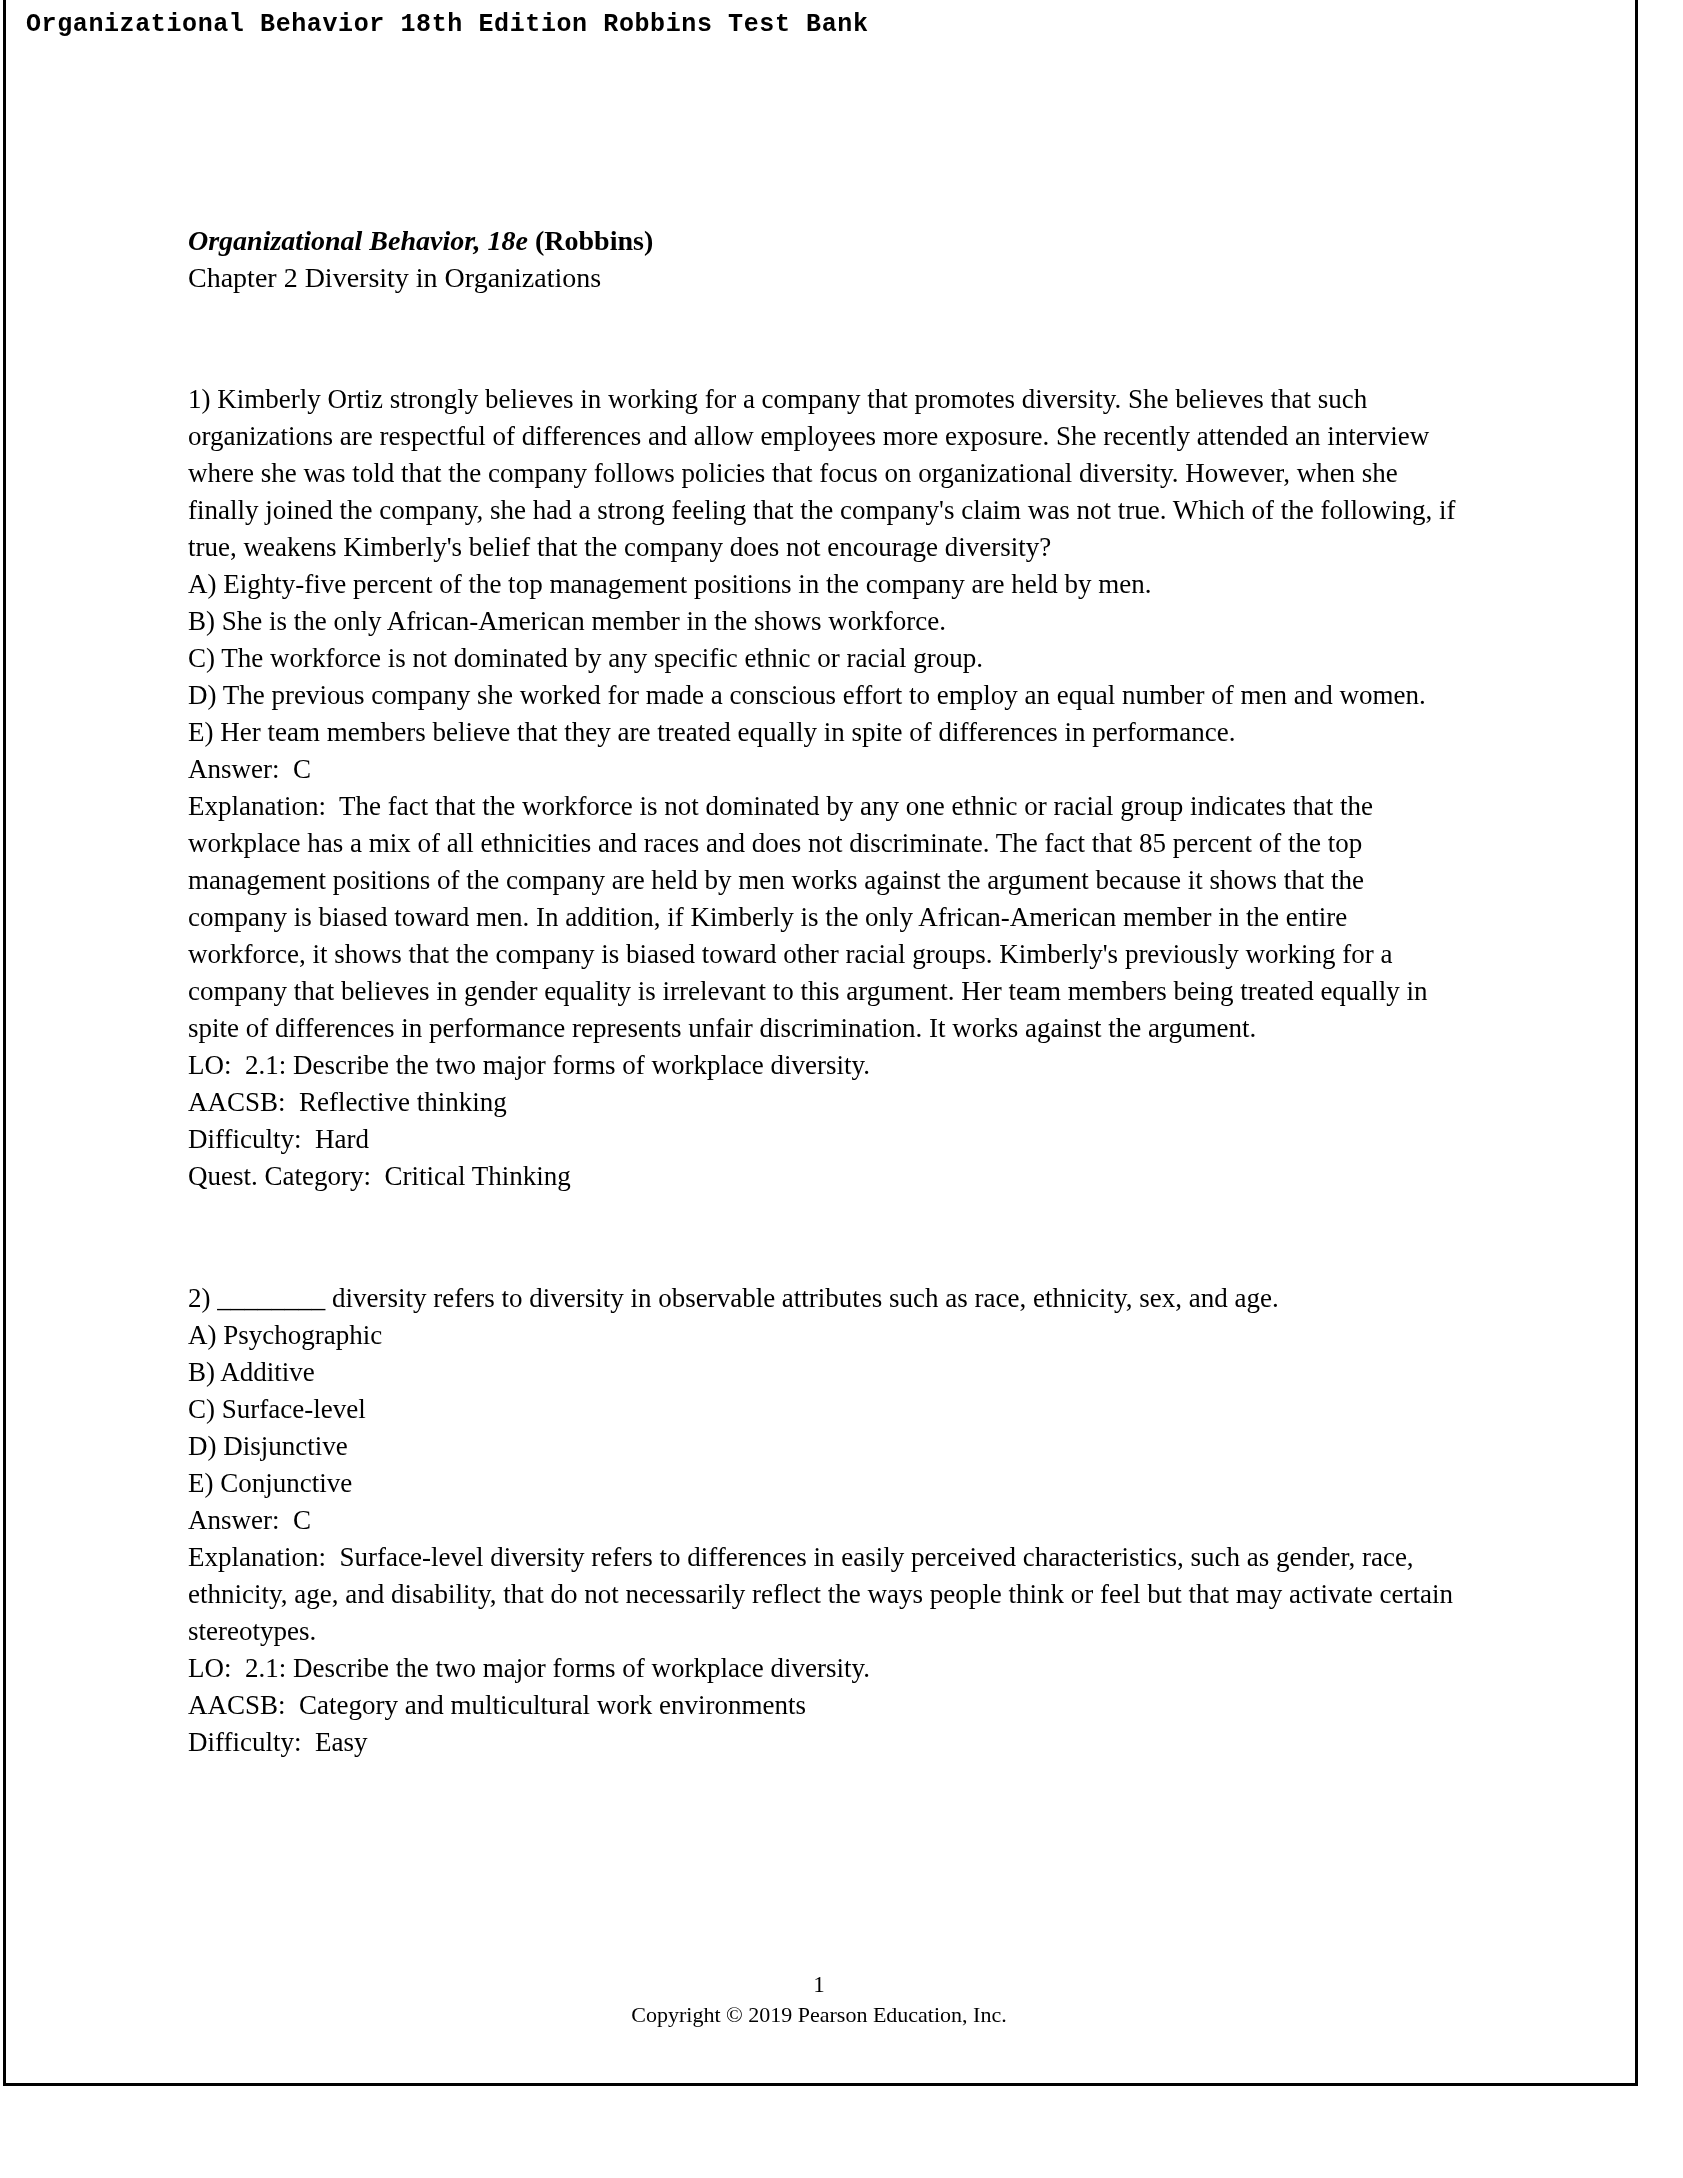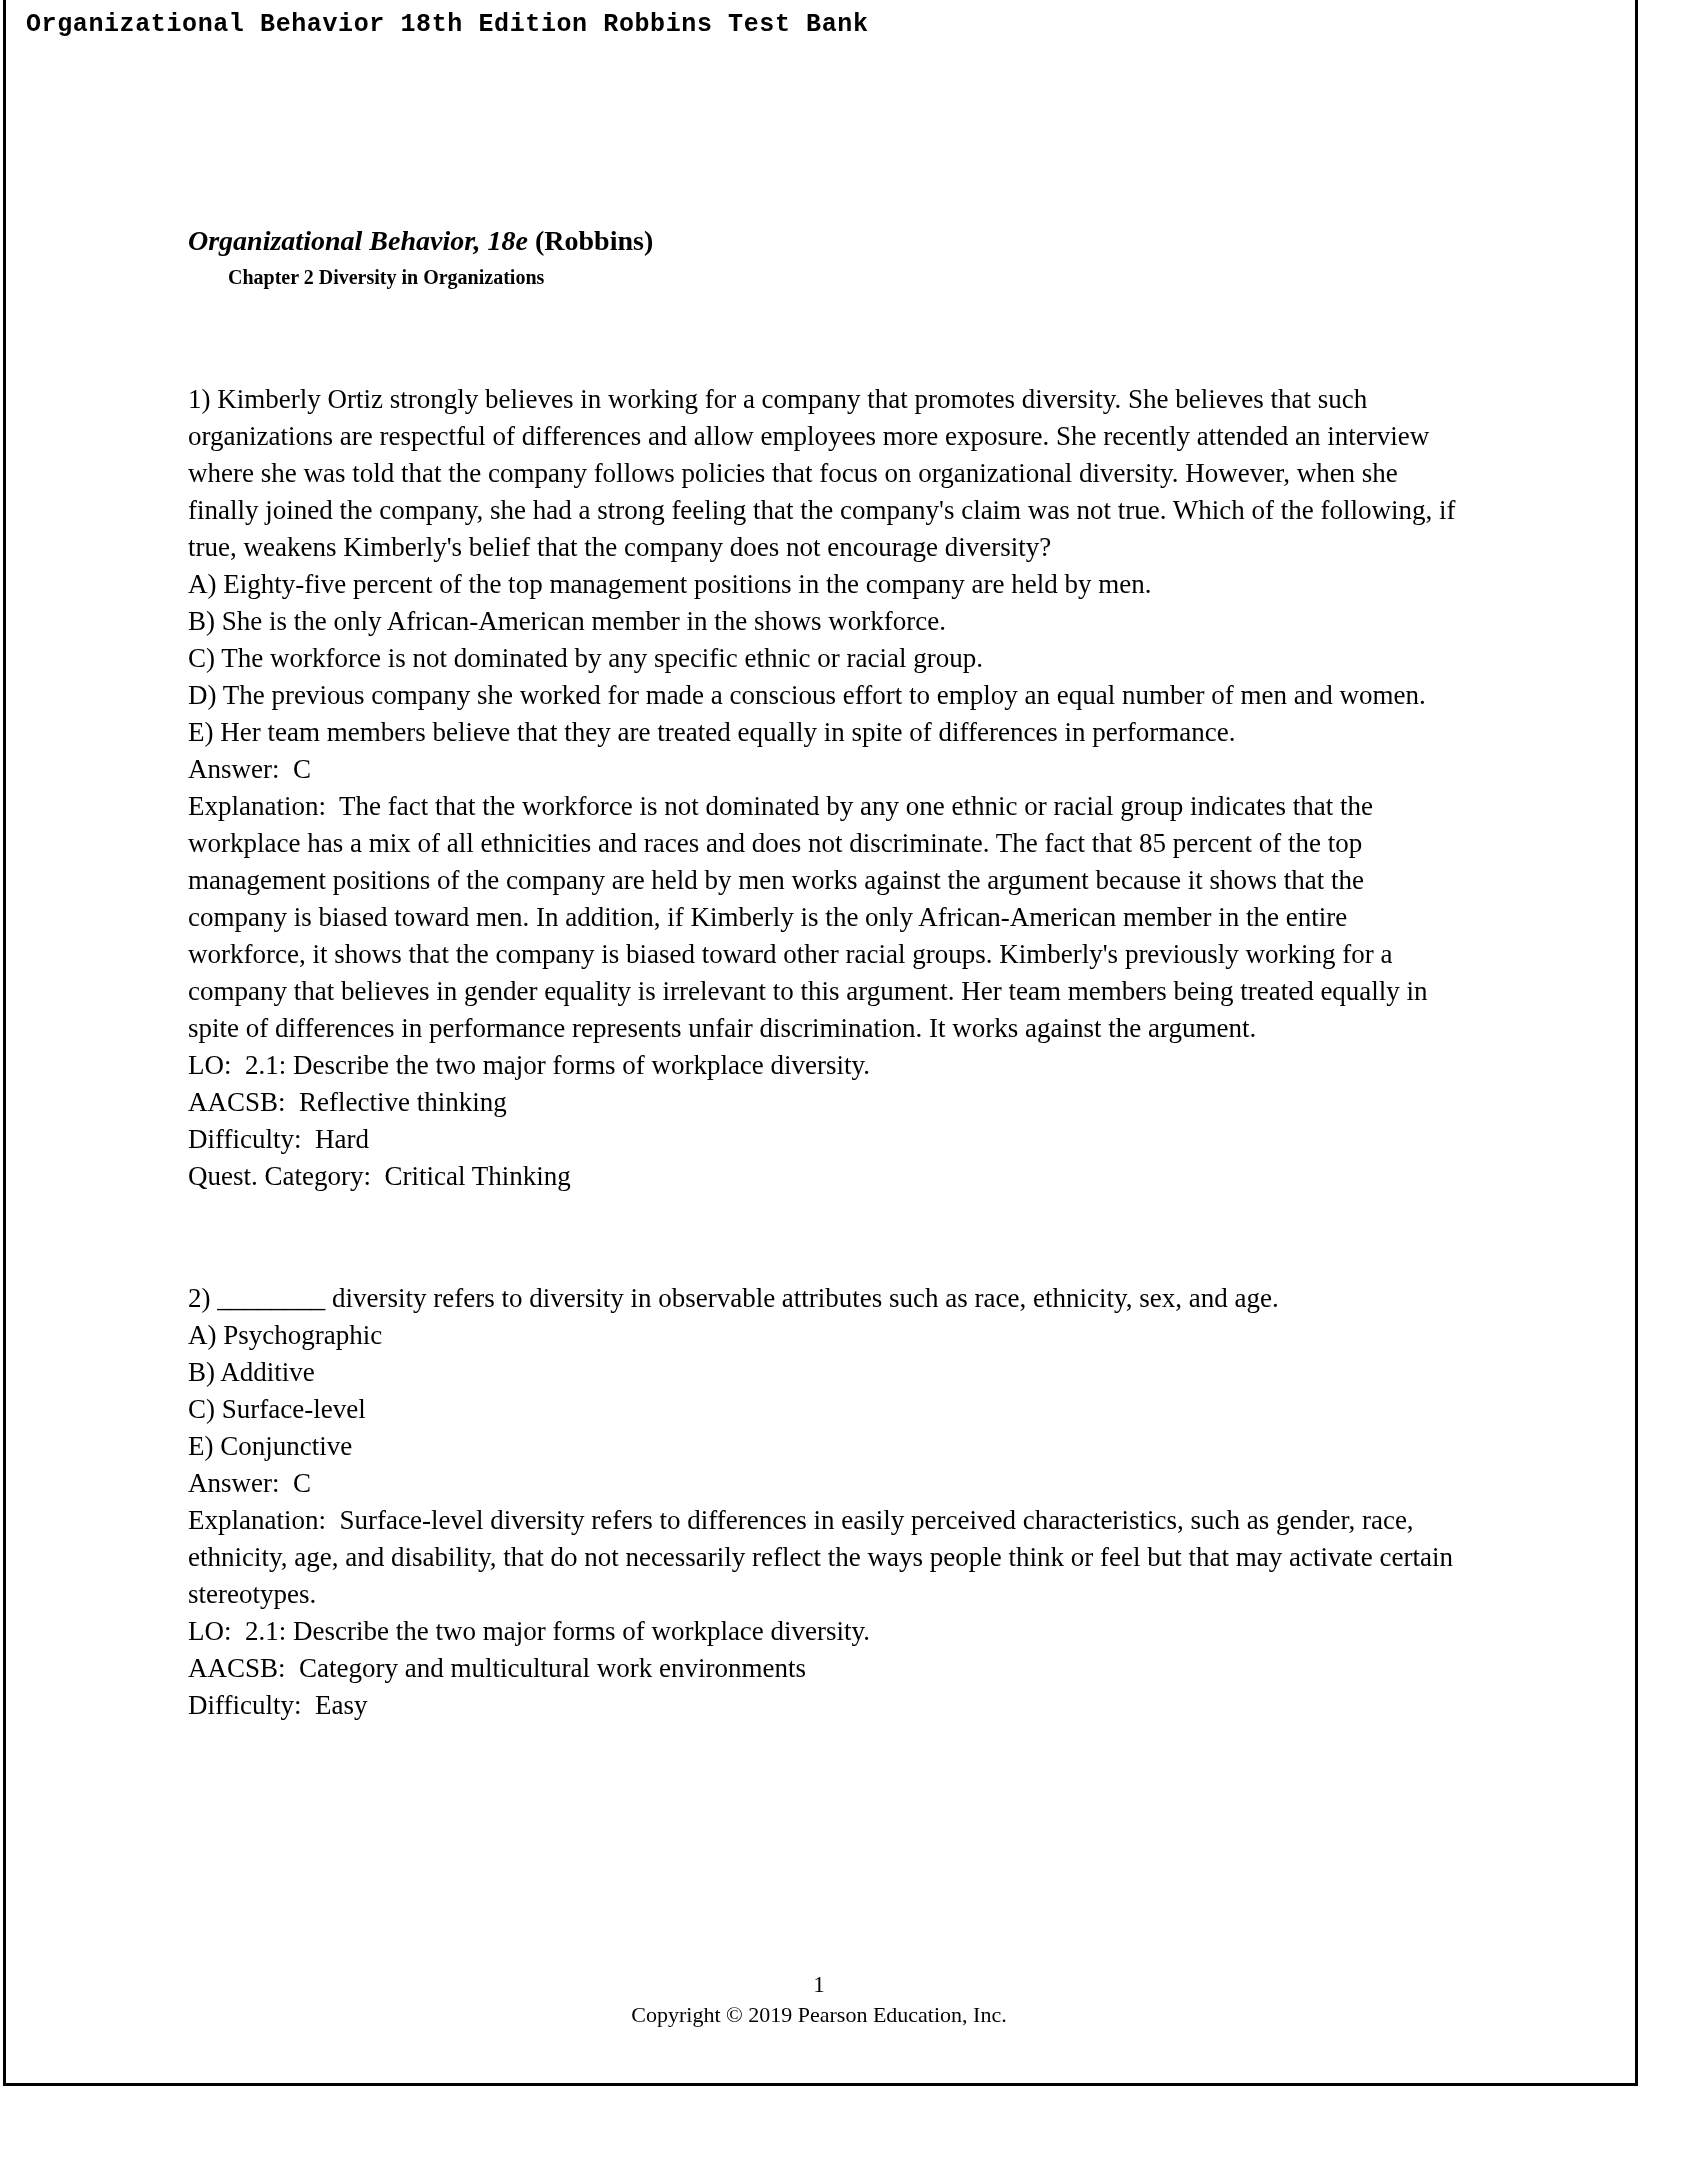--- a/index.html
+++ b/index.html
@@ -88,25 +88,24 @@
     font-size: 28px;
     line-height: 37px;
     font-weight: bold;
     white-space: nowrap;
     margin-top: 34px;
   }
   .title-line .book {
     font-style: italic;
   }
   .chapter-line {
-    font-size: 20px;
-    line-height: 37px;
-    font-weight: bold;
-    white-space: nowrap;
-    margin-left: 40px;
+    font-size: 28px;
+    line-height: 37px;
+    font-weight: normal;
+    white-space: nowrap;
   }
 
   .gap {
     height: 37px;
   }
 
   .qblock {
     font-size: 27px;
     line-height: 37px;
     margin-top: 48px;
@@ -174,20 +173,21 @@
       <div class="qline">Quest. Category:  Critical Thinking</div>
     </div>
 
     <div class="gap"></div>
 
     <div class="qblock">
       <div class="para">2) ________ diversity refers to diversity in observable attributes such as race, ethnicity, sex, and age.</div>
       <div class="para">A) Psychographic</div>
       <div class="para">B) Additive</div>
       <div class="para">C) Surface-level</div>
+      <div class="para">D) Disjunctive</div>
       <div class="para">E) Conjunctive</div>
       <div class="qline">Answer:  C</div>
       <div class="para">Explanation:  Surface-level diversity refers to differences in easily perceived characteristics, such as gender, race, ethnicity, age, and disability, that do not necessarily reflect the ways people think or feel but that may activate certain stereotypes.</div>
       <div class="qline">LO:  2.1: Describe the two major forms of workplace diversity.</div>
       <div class="qline">AACSB:  Category and multicultural work environments</div>
       <div class="qline">Difficulty:  Easy</div>
     </div>
 
   </div>
 

